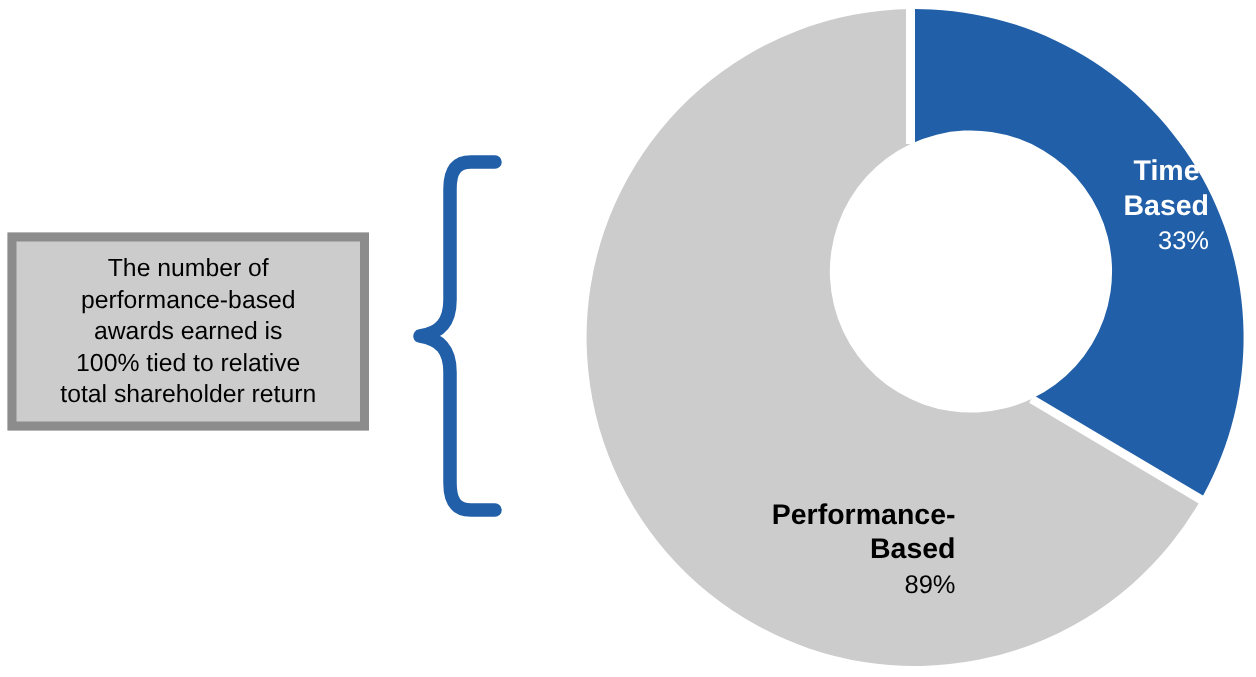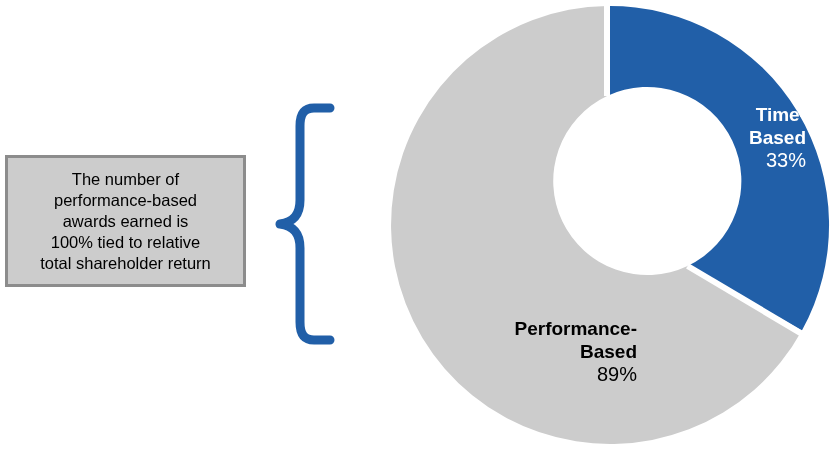--- a/index.html
+++ b/index.html
@@ -18,21 +18,21 @@
 
   
   #callout-box {
     position: absolute;
     left: 5px;
     top: 155px;
     width: 241px;
     height: 132px;
     box-sizing: border-box;
     background: #CCCCCC;
-    border: 3px solid #000000;
+    border: 6px solid #000000;
     display: flex;
     align-items: center;
     justify-content: center;
   }
   #callout-text {
     font-size: 16.5px;
     line-height: 21px;
     color: #000000;
     text-align: center;
     white-space: pre-line;
@@ -63,33 +63,33 @@
     pointer-events: none;
   }
   .slice-label .nm {
     font-weight: bold;
     font-size: 19px;
     line-height: 23px;
     display: block;
   }
   .slice-label .pct {
     font-weight: normal;
-    font-size: 20px;
+    font-size: 17px;
     line-height: 23px;
     display: block;
   }
   #label-time {
     left: 666px;
     top: 103px;
     width: 140px;
     color: #FFFFFF;
   }
   #label-perf {
     left: 425px;
-    top: 317px;
+    top: 332px;
     width: 212px;
     color: #000000;
   }
 </style>
 </head>
 <body>
 
 <div id="canvas">
 
   <div id="callout-box" style="background: rgb(204, 204, 204); border-color: rgb(140, 140, 140);">

